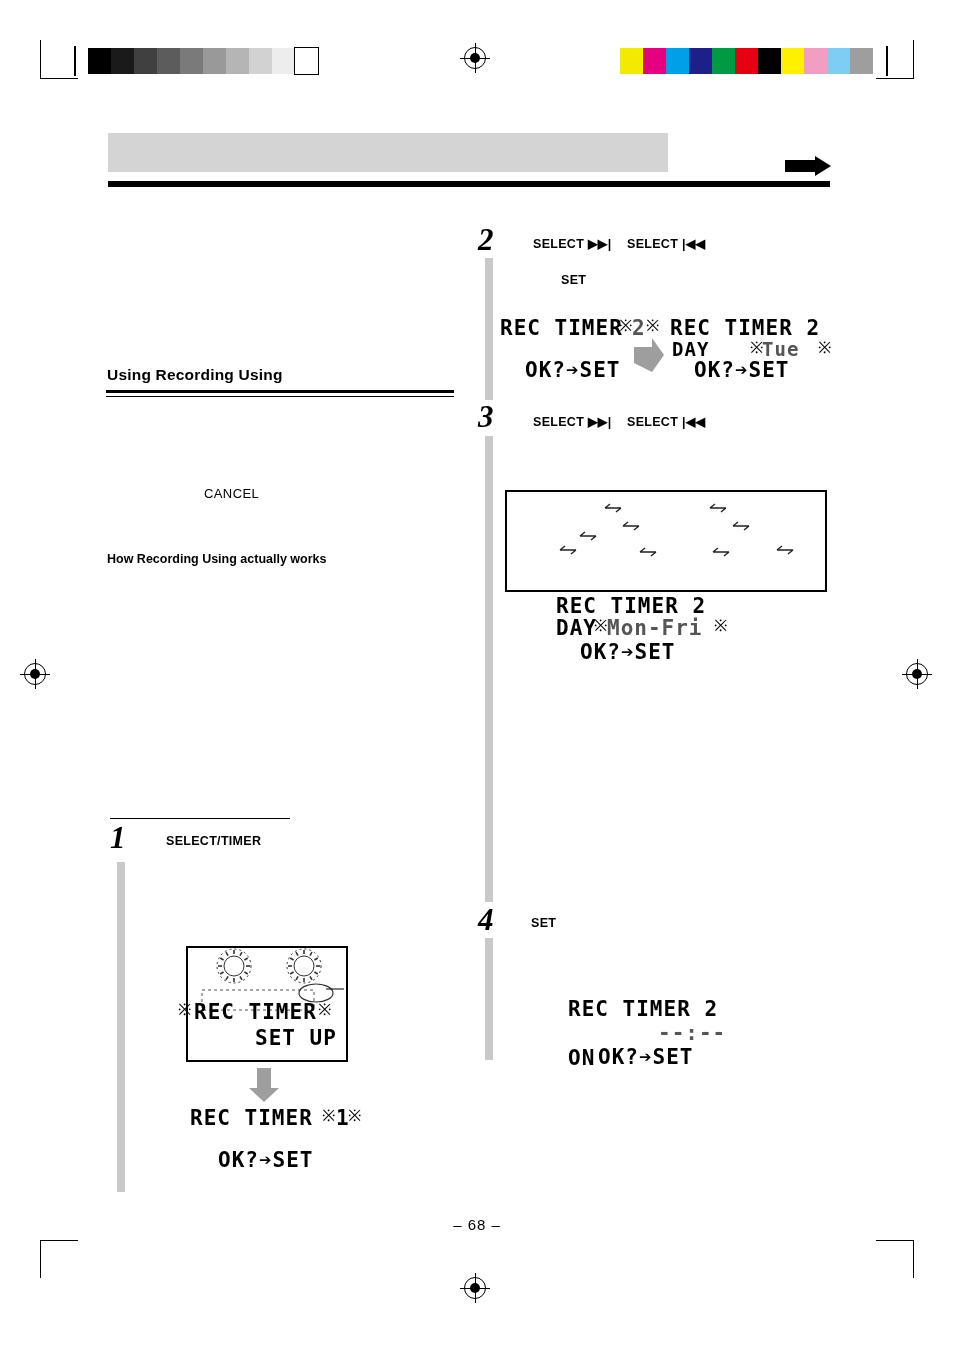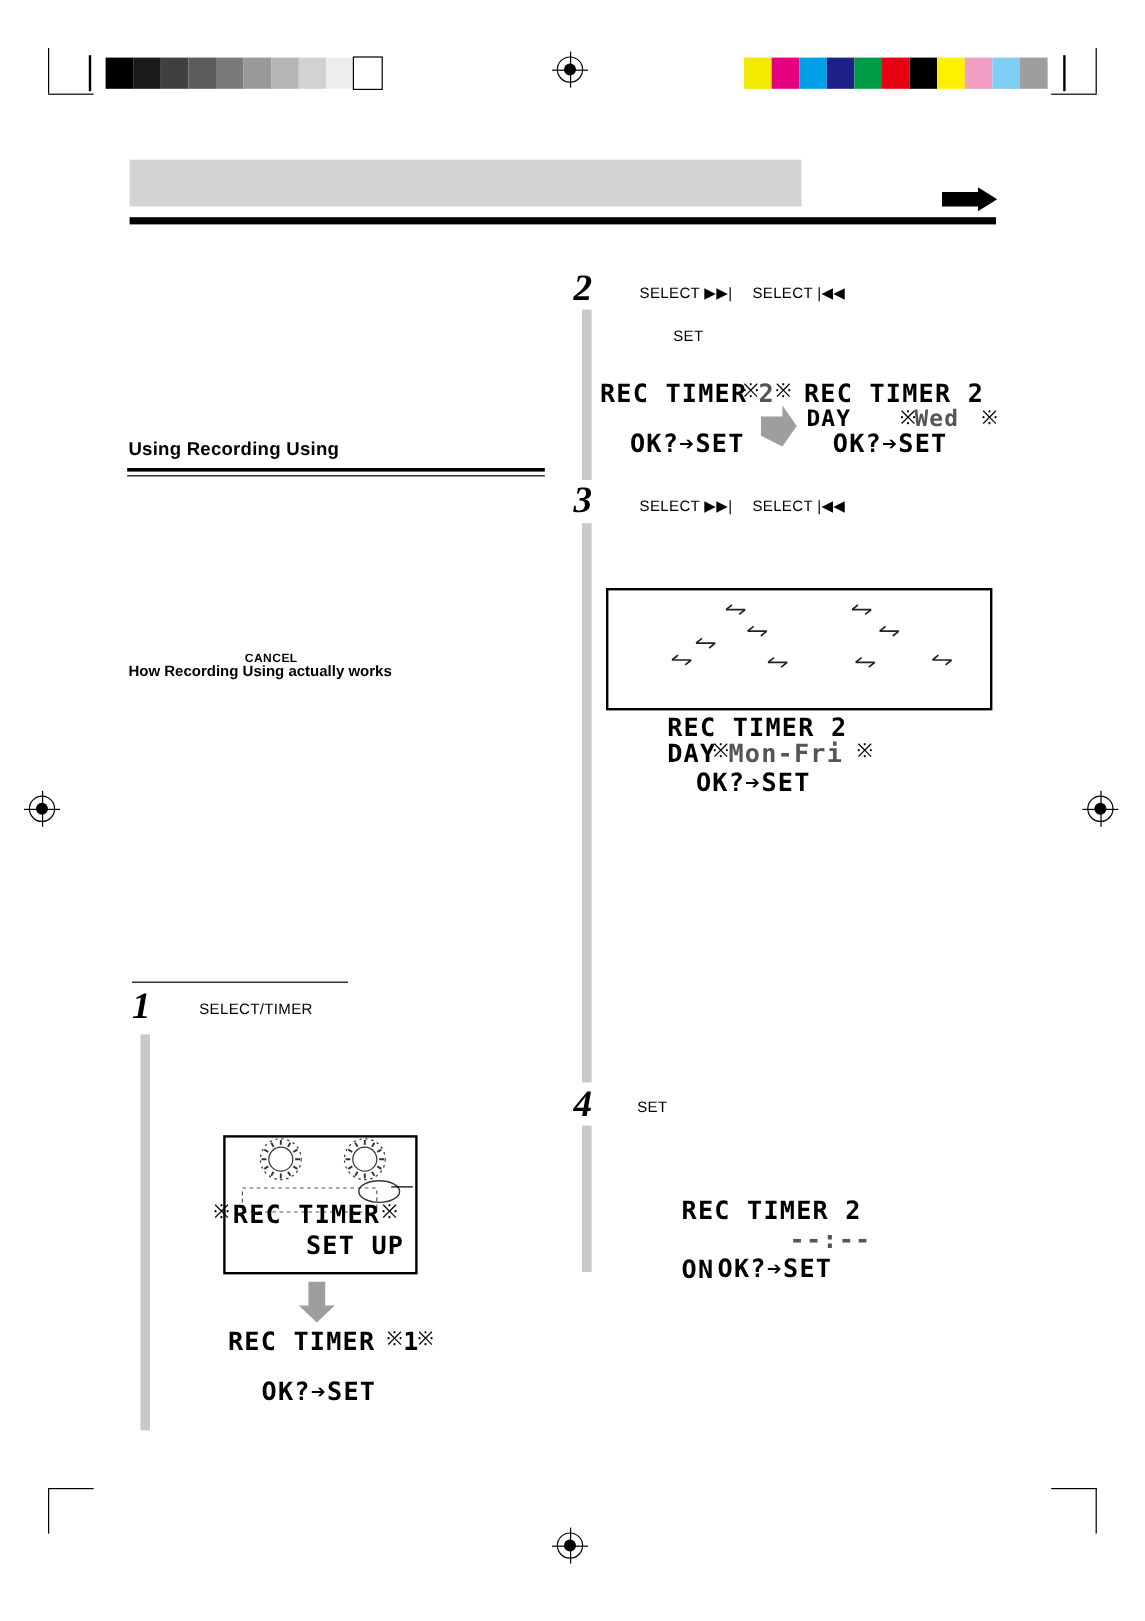--- a/index.html
+++ b/index.html
@@ -110,24 +110,23 @@
     position: absolute;
     left: 106px;
     top: 396px;
     width: 348px;
     height: 1px;
     background: #000;
   }
   .cancel-word {
     position: absolute;
     left: 204px;
-    top: 544px;
-    font-size: 10px;
+    top: 486px;
+    font-size: 13px;
     letter-spacing: 0.4px;
-    font-weight: bold;
   }
   .howto-title {
     position: absolute;
     left: 107px;
     top: 552px;
     font-size: 12.5px;
     font-weight: bold;
   }
   .step1-rule {
     position: absolute;
@@ -150,20 +149,21 @@
   .step-bar {
     position: absolute;
     width: 8px;
     background: #c9c9c9;
   }
 
   .label-sm {
     position: absolute;
     font-size: 12.5px;
     letter-spacing: 0.3px;
+    font-weight: bold;
   }
 
   
   .lcd {
     position: absolute;
     font-family: "DejaVu Sans Mono", monospace;
     font-weight: bold;
     letter-spacing: 1px;
     white-space: pre;
   }
@@ -353,21 +353,21 @@
   <div class="blink" style="left:619px;top:314px;">※</div>
   <div class="blink" style="left:646px;top:314px;">※</div>
   <div class="lcd lcd-big" style="left:525px;top:358px;">OK?➔SET</div>
 
   <svg style="position:absolute;left:634px;top:338px;width:30px;height:34px;" viewBox="0 0 30 34">
     <polygon points="0,9 18,9 18,0 30,17 18,34 0,25" fill="#9e9e9e"></polygon>
   </svg>
 
   <div class="lcd lcd-big" style="left:670px;top:316px;">REC TIMER 2</div>
   <div class="lcd lcd-med" style="left:672px;top:338px;">DAY</div>
-  <div class="lcd lcd-med dotted" style="left:762px;top:338px;">Wed</div>
+  <div class="lcd lcd-med dotted" style="left:762px;top:338px;">Tue</div>
   <div class="blink" style="left:750px;top:336px;">※</div>
   <div class="blink" style="left:818px;top:336px;">※</div>
   <div class="lcd lcd-big" style="left:694px;top:358px;">OK?➔SET</div>
 
   <div class="step-num" style="left:478px;top:401px;">3</div>
   <div class="label-sm" style="left:533px;top:414px;">SELECT ▶▶|</div>
   <div class="label-sm" style="left:627px;top:414px;">SELECT |◀◀</div>
   <div class="step-bar" style="left:485px;top:436px;height:466px;"></div>
 
   <div class="panel" style="left:505px;top:490px;width:318px;height:98px;"></div>
@@ -394,14 +394,15 @@
 
   <div class="step-num" style="left:478px;top:904px;">4</div>
   <div class="label-sm" style="left:531px;top:916px;">SET</div>
   <div class="step-bar" style="left:485px;top:938px;height:122px;"></div>
 
   <div class="lcd lcd-big" style="left:568px;top:997px;">REC TIMER 2</div>
   <div class="lcd lcd-big" style="left:568px;top:1021px;margin-top:25px;">ON</div>
   <div class="lcd lcd-big dotted" style="left:658px;top:1021px;">--:--</div>
   <div class="lcd lcd-big" style="left:598px;top:1045px;">OK?➔SET</div>
 
+  <div class="footer-page">– 68 –</div>
 
 </div>
 
 </body></html>

